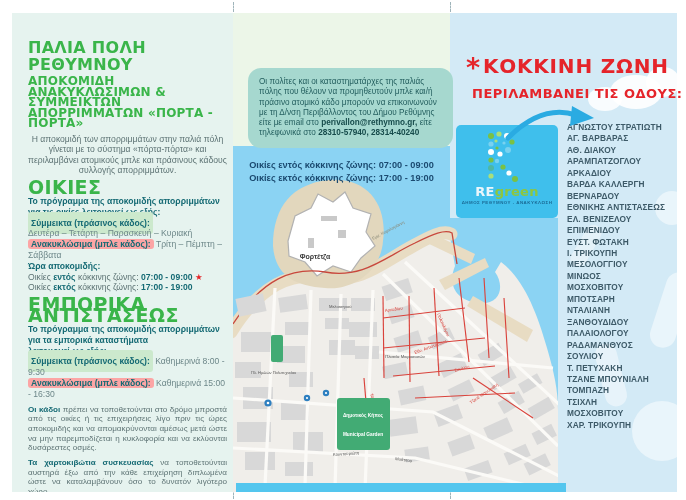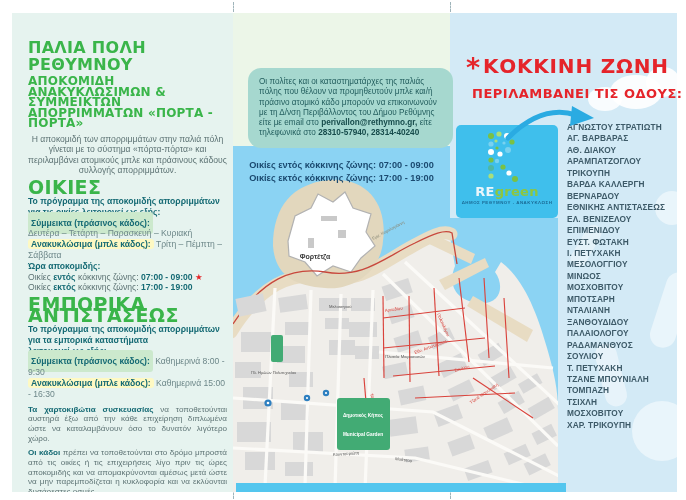--- a/index.html
+++ b/index.html
@@ -19,21 +19,21 @@
 
   
   .lp-content { position:relative; padding:26px 6px 0 16px; color:#5d7374; font-size:8.6px; line-height:10.4px; }
   .h1 { font-family:"DejaVu Sans", sans-serif; font-weight:bold; color:#3ab54a; font-size:16px; letter-spacing:.3px; line-height:17px; margin-bottom:3px; }
   .subtt { font-family:"DejaVu Sans", sans-serif; font-weight:bold; color:#3ab54a; font-size:12px; line-height:10.6px; letter-spacing:.2px; margin-bottom:5px; }
   .intro { margin-bottom:6px; text-align:center; }
   .h2 { font-family:"DejaVu Sans", sans-serif; font-weight:bold; color:#3ab54a; font-size:19px; letter-spacing:.4px; margin:6px 0 4px 0; }
   .prog { line-height:10.8px; margin-bottom:5px; }
   .bold-teal { font-weight:bold; color:#156a74; }
   .hl-green { background:#cce9cd; border-radius:3px; padding:6px 3px; font-weight:bold; color:#156a74; }
-  .hl-blue  { background:#fef9c3; border-radius:3px; padding:0 3px; font-weight:bold; color:#156a74; }
+  .hl-blue  { background:#fca5a5; border-radius:3px; padding:0 3px; font-weight:bold; color:#156a74; }
   .days { color:#6d8789; }
   .time-bold { font-weight:bold; color:#156a74; }
   .star { color:#e52428; font-size:8.5px; }
   .note { font-size:8.1px; line-height:9.7px; margin-bottom:5px; text-align:justify; }
 
   
   .contact-box { position:absolute; left:236px; top:55px; width:205px; background:#a6d8cf; border-radius:13px;
                  padding:9px 11px; color:#235e5e; font-size:8.2px; line-height:10.3px; z-index:5; }
   .contact-strong { font-weight:bold; color:#164b4b; }
 
@@ -131,24 +131,24 @@
           <div class="bold-teal">λειτουργεί ως εξής:</div>
           <div>
             <span class="hl-green">Σύμμεικτα (πράσινος κάδος):</span><span class="days"> Καθημερινά 8:00 - 9:30</span>
           </div>
           <div>
             <span class="hl-blue">Ανακυκλώσιμα (μπλε κάδος):</span><span class="days"> Καθημερινά 15:00 - 16:30</span>
           </div>
         </div>
 
         <div class="note">
+          <span class="bold-teal">Οι κάδοι</span><span> πρέπει να τοποθετούνται στο δρόμο μπροστά από τις οικίες ή τις επιχειρήσεις λίγο πριν τις ώρες αποκομιδής και να απομακρύνονται αμέσως μετά ώστε να μην παρεμποδίζεται η κυκλοφορία και να εκλύονται δυσάρεστες οσμές.</span>
+        </div>
+        <div class="note">
           <span class="bold-teal">Τα χαρτοκιβώτια συσκευασίας</span><span> να τοποθετούνται αυστηρά έξω από την κάθε επιχείρηση διπλωμένα ώστε να καταλαμβάνουν όσο το δυνατόν λιγότερο χώρο.</span>
-        </div>
-        <div class="note">
-          <span class="bold-teal">Οι κάδοι</span><span> πρέπει να τοποθετούνται στο δρόμο μπροστά από τις οικίες ή τις επιχειρήσεις λίγο πριν τις ώρες αποκομιδής και να απομακρύνονται αμέσως μετά ώστε να μην παρεμποδίζεται η κυκλοφορία και να εκλύονται δυσάρεστες οσμές.</span>
         </div>
         <div class="note">
           <span class="bold-teal">Το πρόγραμμα</span><span> πρέπει να τηρείται και να μην αφήνονται σακούλες με απορρίμματα στους δρόμους της παλιάς πόλης εκτός των μικρών κάδων.</span>
         </div>
 
       </div>
     </div>
 
     <div class="contact-box">
       <span>Οι πολίτες και οι καταστηματάρχες της παλιάς πόλης που θέλουν να προμηθευτούν μπλε και/ή πράσινο ατομικό κάδο μπορούν να επικοινωνούν με τη Δ/νση Περιβάλλοντος του Δήμου Ρεθύμνης είτε με email στο </span><span class="contact-strong">perivallon@rethymno.gr,</span><span> είτε τηλεφωνικά στο </span><span class="contact-strong">28310-57940, 28314-40240</span>
@@ -331,28 +331,28 @@
       <div class="logo-word"><span class="re">RE</span><span class="green">green</span></div>
       <div class="logo-tagline">ΔΗΜΟΣ ΡΕΘΥΜΝΟΥ - ΑΝΑΚΥΚΛΩΣΗ</div>
     </div>
 
     <div class="street-list">
 
     <div class="street" style="">ΑΓΝΩΣΤΟΥ ΣΤΡΑΤΙΩΤΗ</div>
         <div class="street" style="">ΑΓ. ΒΑΡΒΑΡΑΣ</div>
         <div class="street" style="">ΑΘ. ΔΙΑΚΟΥ</div>
         <div class="street" style="">ΑΡΑΜΠΑΤΖΟΓΛΟΥ</div>
-        <div class="street" style="">ΤΡΙΚΟΥΠΗ</div>
+        <div class="street" style="">ΑΡΚΑΔΙΟΥ</div>
         <div class="street" style="">ΒΑΡΔΑ ΚΑΛΛΕΡΓΗ</div>
         <div class="street" style="">ΒΕΡΝΑΡΔΟΥ</div>
         <div class="street" style="">ΕΘΝΙΚΗΣ ΑΝΤΙΣΤΑΣΕΩΣ</div>
         <div class="street" style="">ΕΛ. ΒΕΝΙΖΕΛΟΥ</div>
         <div class="street" style="">ΕΠΙΜΕΝΙΔΟΥ</div>
         <div class="street" style="">ΕΥΣΤ. ΦΩΤΑΚΗ</div>
-        <div class="street" style="">Ι. ΠΕΤΥΧΑΚΗ</div>
+        <div class="street" style="">Ι. ΤΡΙΚΟΥΠΗ</div>
         <div class="street" style="">ΜΕΣΟΛΟΓΓΙΟΥ</div>
         <div class="street" style="">ΜΙΝΩΟΣ</div>
         <div class="street" style="">ΜΟΣΧΟΒΙΤΟΥ</div>
         <div class="street" style="">ΜΠΟΤΣΑΡΗ</div>
         <div class="street" style="">ΝΤΑΛΙΑΝΗ</div>
         <div class="street" style="">ΞΑΝΘΟΥΔΙΔΟΥ</div>
         <div class="street" style="">ΠΑΛΑΙΟΛΟΓΟΥ</div>
         <div class="street" style="">ΡΑΔΑΜΑΝΘΥΟΣ</div>
         <div class="street" style="">ΣΟΥΛΙΟΥ</div>
         <div class="street" style="">Τ. ΠΕΤΥΧΑΚΗ</div>

